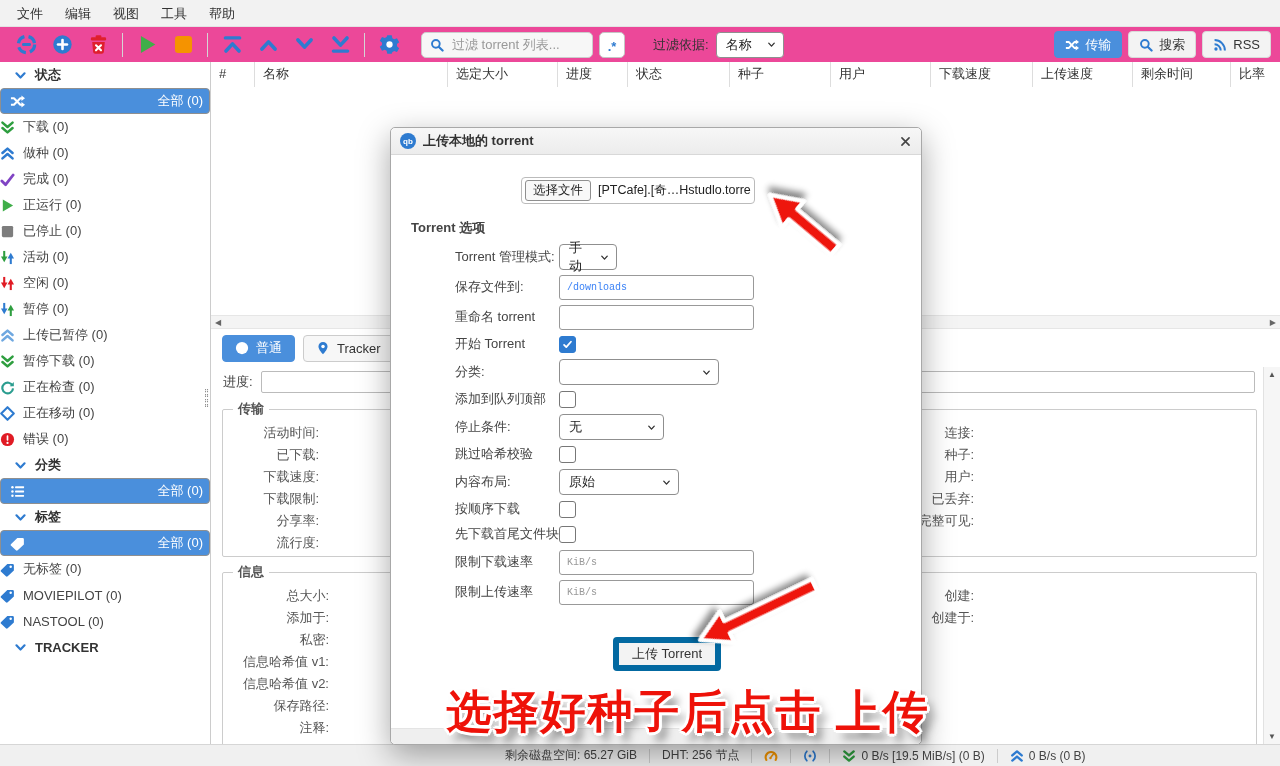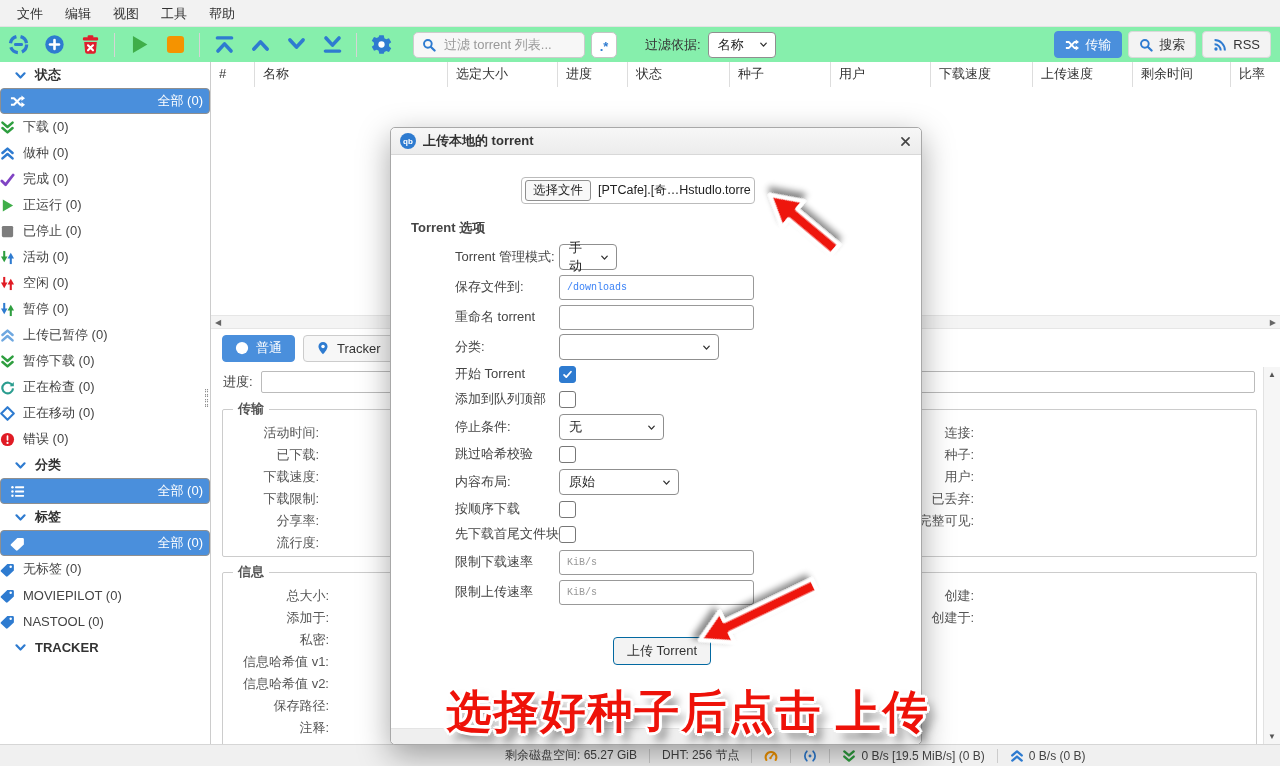--- a/index.html
+++ b/index.html
@@ -6,22 +6,22 @@
   body{width:1280px;height:766px;position:relative;overflow:hidden;background:#fff;
        font-family:"Liberation Sans","DejaVu Sans",sans-serif;font-size:13px;color:#333}
   .ic{display:inline-block;flex:none}
   .ic22{width:21px;height:21px}.ic15{width:15px;height:15px}.ic14{width:14px;height:14px}
   .ic13{width:13px;height:13px}.ic12{width:11px;height:11px}
   
   .menubar{position:absolute;top:0;left:0;right:0;height:26px;background:#f2f2f2;
            border-bottom:1px solid #e3e3e3;display:flex;align-items:center;padding-left:6px}
   .menu-item{padding:0 11px;line-height:25px;color:#333;cursor:default}
   
-  .toolbar{position:absolute;top:27px;left:0;right:0;height:35px;background:#86efac;
-           border-bottom:1px solid #d8d8d8;display:flex;align-items:center;}
+  .toolbar{position:absolute;top:27px;left:0;right:0;height:35px;background:#ec4899;
+           border-bottom:1px solid #d8d8d8;display:flex;align-items:center;padding-left:8px}
   .tbtn{width:30px;height:30px;margin:0 3px;border:none;background:none;padding:0;
         display:flex;align-items:center;justify-content:center;cursor:pointer}
   .tsep{width:1px;height:24px;background:#d5d5d5;margin:0 6px;flex:none}
   .searchbox{display:flex;align-items:center;height:26px;width:172px;border:1px solid #ccc;
              border-radius:5px;background:#f7f7f7;margin-left:14px;padding:0 8px;gap:6px;box-sizing:border-box}
   .searchbox input{border:none;background:transparent;outline:none;width:100%;font-size:13px;color:#333;
                    font-family:inherit}
   .searchbox input::placeholder{color:#999}
   .regexbtn{width:26px;height:26px;border:1px solid #c5c5c5;border-radius:5px;background:#fff;
             color:#2e7bd0;font-weight:bold;font-size:13px;margin-left:6px;display:flex;
@@ -98,21 +98,21 @@
   .dlg-form{position:absolute;left:0;top:116px;right:0}
   .frow{display:flex;align-items:center;padding-left:64px;margin-bottom:4px;height:26px}
   .frow.cbrow{height:20px;margin-bottom:5px}
   .flabel{width:104px;flex:none;color:#444;font-size:13px;white-space:nowrap}
   .finput{height:25px;border:1px solid #999;border-radius:3px;padding:0 7px;font-size:10px;color:#3b82f6;
           box-sizing:border-box;font-family:Liberation Mono, monospace;outline:none}
   .finput::placeholder{color:#999}
   .cb{width:17px;height:17px;border:1.5px solid #777;border-radius:3px;background:#fff;box-sizing:border-box;
       display:flex;align-items:center;justify-content:center;cursor:pointer;flex:none}
   .cb.on{background:#2e7bd0;border-color:#2e7bd0}
-  .submitbtn{position:absolute;left:222px;top:509px;height:28px;padding:0 13px;border:1px solid #0369a1;
+  .submitbtn{position:absolute;left:222px;top:509px;height:34px;padding:0 13px;border:6px solid #0369a1;
              border-radius:4px;background:#f3f3f3;font-size:13px;color:#333;cursor:pointer;font-family:inherit}
   
   .annot{position:absolute;left:0;top:0;z-index:55;pointer-events:none}
   .caption{position:absolute;left:408px;top:682px;width:560px;text-align:center;z-index:60;
            font-family:"Liberation Serif","DejaVu Serif",serif;font-weight:bold;font-size:45px;
            color:#ee1209;letter-spacing:2px;white-space:nowrap;pointer-events:none;
            text-shadow:3px 0 0 #fff,-3px 0 0 #fff,0 3px 0 #fff,0 -3px 0 #fff,
                        2px 2px 0 #fff,-2px -2px 0 #fff,2px -2px 0 #fff,-2px 2px 0 #fff,
                        7px 8px 9px rgba(0,0,0,.5)}
 </style>
@@ -674,36 +674,36 @@
         </div>
       </div>
       <div class="frow">
         <span class="flabel">保存文件到:</span>
         <input class="finput" value="/downloads" style="width: 195px;">
       </div>
       <div class="frow">
         <span class="flabel">重命名 torrent</span>
         <input class="finput" style="width: 195px;">
       </div>
+      <div class="frow cbrow">
+        <span class="flabel">开始 Torrent</span>
+        <span class="cb on">
+          <svg viewBox="0 0 16 16" class="ic ic12">
+            <use href="#i-checkmark-icon"></use>
+          </svg>
+        </span>
+      </div>
       <div class="frow">
         <span class="flabel">分类:</span>
         <div class="sel" style="width: 160px;">
           <span></span>
           <svg viewBox="0 0 16 16" class="ic ic12" style="color: rgb(51, 51, 51);">
             <use href="#i-select-arrow-icon"></use>
           </svg>
         </div>
-      </div>
-      <div class="frow cbrow">
-        <span class="flabel">开始 Torrent</span>
-        <span class="cb on">
-          <svg viewBox="0 0 16 16" class="ic ic12">
-            <use href="#i-checkmark-icon"></use>
-          </svg>
-        </span>
       </div>
       <div class="frow cbrow">
         <span class="flabel">添加到队列顶部</span>
         <span class="cb"></span>
       </div>
       <div class="frow">
         <span class="flabel">停止条件:</span>
         <div class="sel" style="width: 105px;">
           <span>无</span>
           <svg viewBox="0 0 16 16" class="ic ic12" style="color: rgb(51, 51, 51);">

